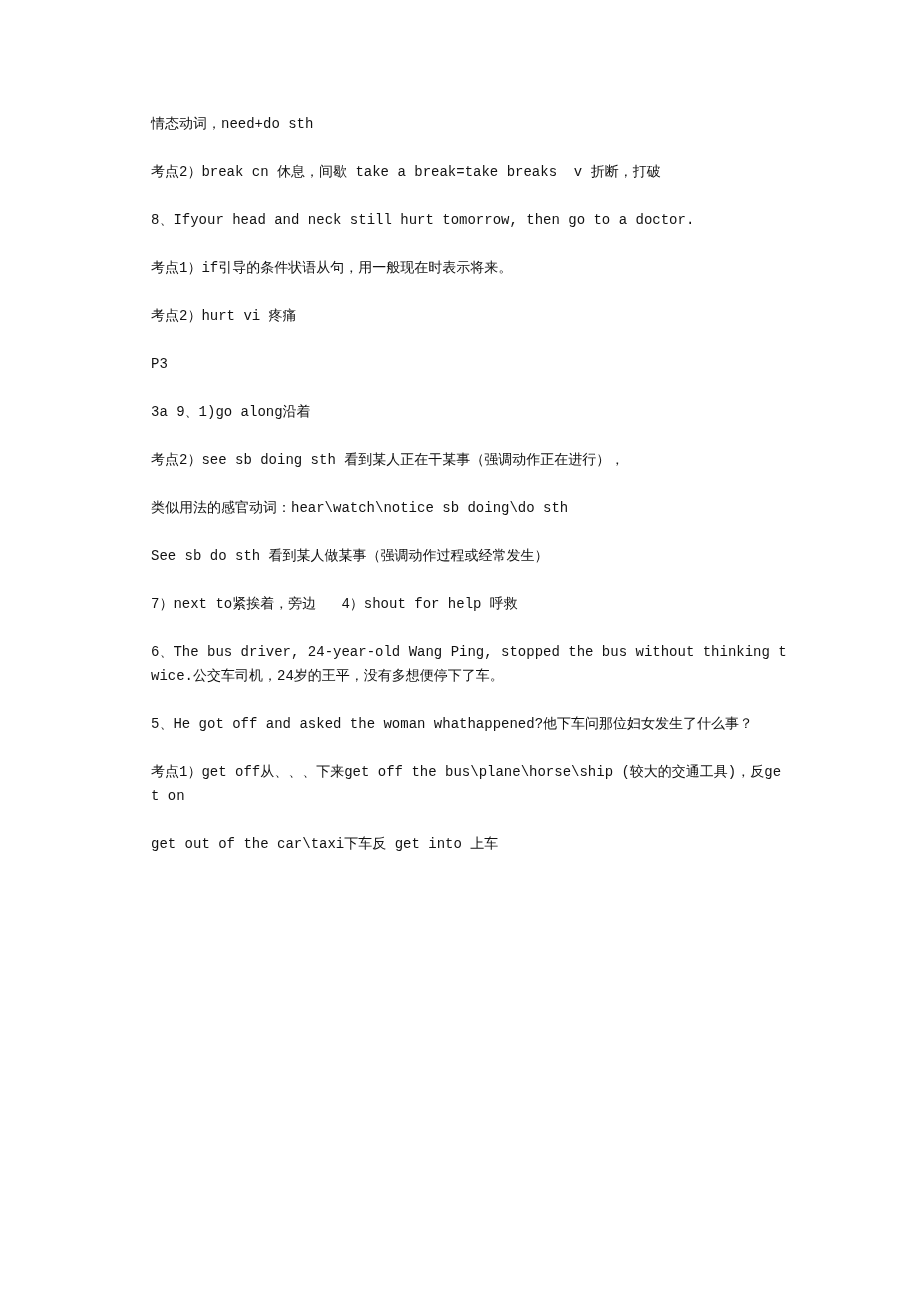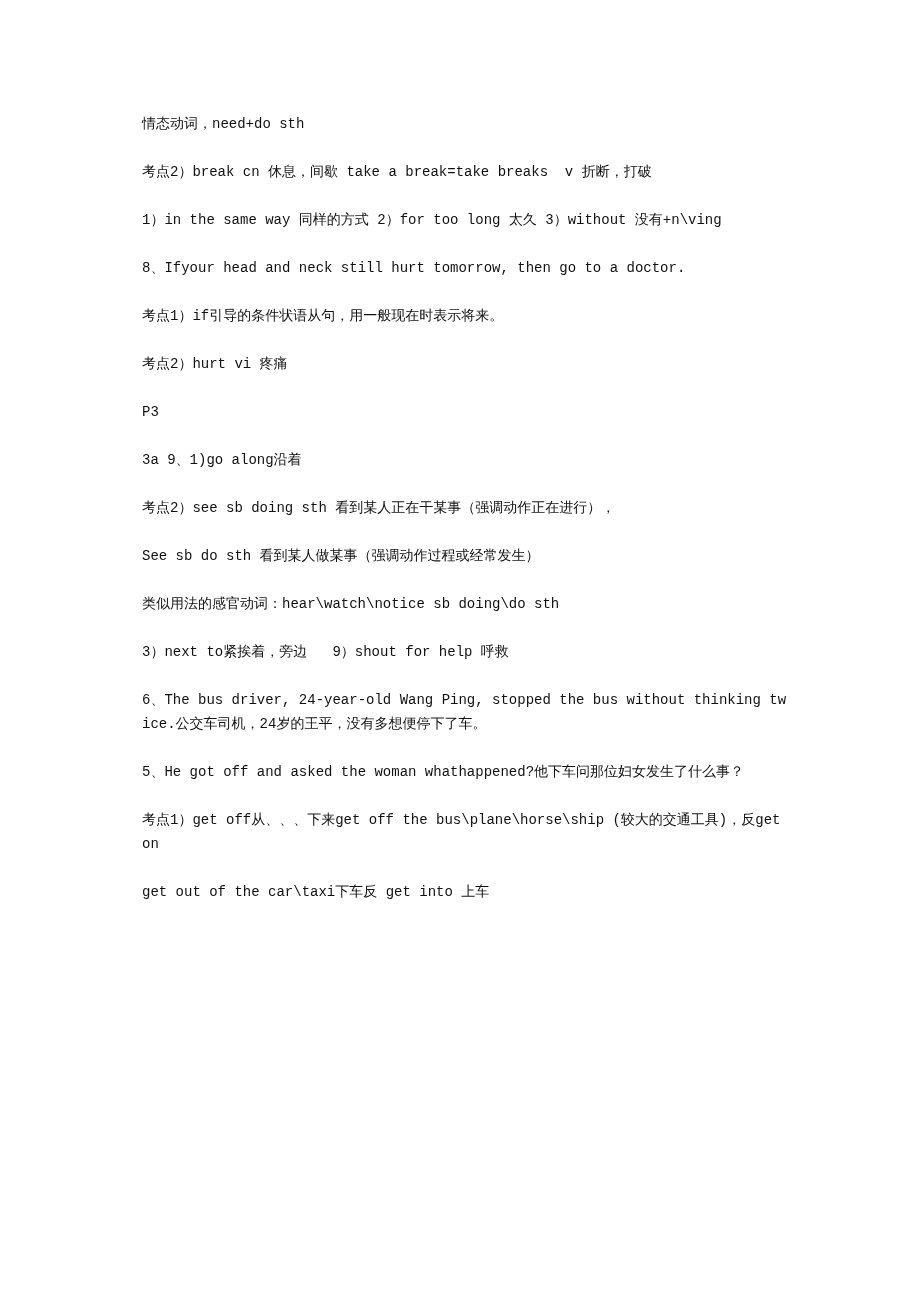--- a/index.html
+++ b/index.html
@@ -18,39 +18,38 @@
   .page {
     position: absolute;
     left: 139px;
     top: 112px;
     width: 650px;
   }
   .para {
     font-family: "Liberation Mono", "DejaVu Sans Mono", monospace;
     font-size: 14px;
     line-height: 24px;
-    margin: 0 0 24px 3px;
+    margin: 0 0 24px 12px;
     white-space: pre-wrap;
     word-break: break-all;
     letter-spacing: 0px;
   }
 </style>
 </head>
 <body>
 
 <div class="page">
   <p class="para">情态动词，need+do sth</p>
   <p class="para">考点2）break cn 休息，间歇 take a break=take breaks  v 折断，打破</p>
-  <p class="para">1）in the same way 同样的方式 2）for too long 太久 3）without 没有+n\ving</p>
   <p class="para">8、Ifyour head and neck still hurt tomorrow, then go to a doctor.</p>
   <p class="para">考点1）if引导的条件状语从句，用一般现在时表示将来。</p>
   <p class="para">考点2）hurt vi 疼痛</p>
   <p class="para">P3</p>
   <p class="para">3a 9、1)go along沿着</p>
   <p class="para">考点2）see sb doing sth 看到某人正在干某事（强调动作正在进行），</p>
+  <p class="para">类似用法的感官动词：hear\watch\notice sb doing\do sth</p>
   <p class="para">See sb do sth 看到某人做某事（强调动作过程或经常发生）</p>
-  <p class="para">类似用法的感官动词：hear\watch\notice sb doing\do sth</p>
-  <p class="para">3）next to紧挨着，旁边   9）shout for help 呼救</p>
+  <p class="para">7）next to紧挨着，旁边   4）shout for help 呼救</p>
   <p class="para">6、The bus driver, 24-year-old Wang Ping, stopped the bus without thinking twice.公交车司机，24岁的王平，没有多想便停下了车。</p>
   <p class="para">5、He got off and asked the woman whathappened?他下车问那位妇女发生了什么事？</p>
   <p class="para">考点1）get off从、、、下来get off the bus\plane\horse\ship (较大的交通工具)，反get on</p>
   <p class="para">get out of the car\taxi下车反 get into 上车</p>
 </div>
 
 </body></html>

